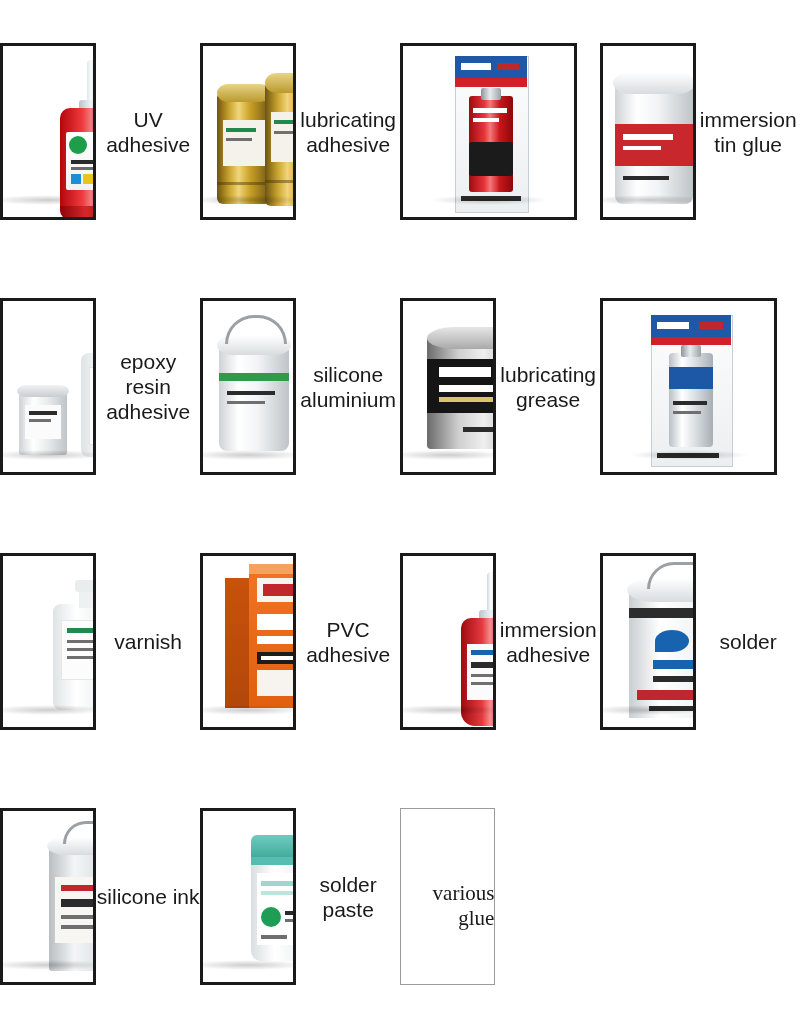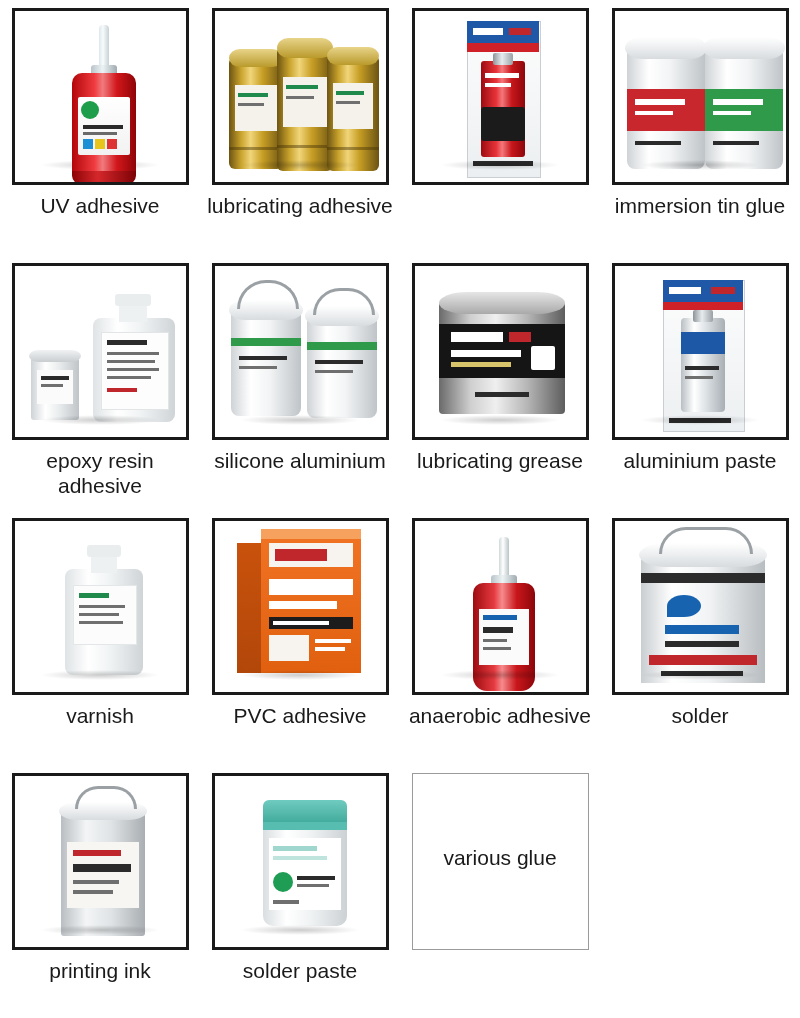--- a/index.html
+++ b/index.html
@@ -15,21 +15,21 @@
   }
   .grid {
     display: grid;
     grid-template-columns: repeat(4, 200px);
     grid-template-rows: repeat(4, 255px);
     width: 800px;
   }
   .cell {
     position: relative;
     display: flex;
-    flex-direction: column;
+    flex-direction: row;
     align-items: center;
   }
   .thumb {
     width: 177px;
     height: 177px;
     border: 3px solid #1a1a1a;
     background: #ffffff;
     margin-top: 8px;
     position: relative;
     overflow: hidden;
@@ -363,21 +363,20 @@
       <div class="tiny-text red" style="left:96px; top:21px; width:24px; height:7px;"></div>
       <div class="card-head-red" style="left:48px; top:36px; width:80px; height:8px;"></div>
       <div class="tube" style="left:66px; top:52px; width:44px; height:94px;"></div>
       <div class="tube-cap" style="left:78px; top:44px; width:20px; height:12px;"></div>
       <div class="art" style="left:66px; top:66px; width:44px; height:22px; background:#1c58a6;"></div>
       <div class="tiny-text dark" style="left:70px; top:100px; width:34px; height:4px;"></div>
       <div class="tiny-text" style="left:70px; top:110px; width:28px; height:3px;"></div>
       <div class="tiny-text dark" style="left:54px; top:152px; width:62px; height:5px;"></div>
       <div class="shadow"></div>
     </div>
-    <div class="caption">aluminium paste</div>
   </div>
 
   <div class="cell">
     <div class="thumb">
       <div class="jerry" style="left:50px; top:48px; width:78px; height:106px;"></div>
       <div class="jerry-neck" style="left:76px; top:32px; width:26px; height:20px;"></div>
       <div class="jerry-cap" style="left:72px; top:24px; width:34px; height:12px;"></div>
       <div class="art" style="left:58px; top:64px; width:62px; height:58px; background:#fcfcfc; border:1px solid #e4e7e8;"></div>
       <div class="tiny-text green" style="left:64px; top:72px; width:30px; height:5px;"></div>
       <div class="tiny-text" style="left:64px; top:84px; width:46px; height:3px;"></div>
@@ -412,21 +411,21 @@
       <div class="an-nozzle" style="left:84px; top:16px; width:10px; height:40px;"></div>
       <div class="art" style="left:76px; top:54px; width:26px; height:12px; background:linear-gradient(90deg,#b9c4c8,#edf3f5 45%,#9fabb0); border-radius:3px;"></div>
       <div class="an-body" style="left:58px; top:62px; width:62px; height:108px;"></div>
       <div class="an-label" style="left:64px; top:88px; width:50px; height:56px;"></div>
       <div class="tiny-text blue" style="left:68px; top:94px; width:34px; height:5px;"></div>
       <div class="tiny-text dark" style="left:68px; top:106px; width:30px; height:6px;"></div>
       <div class="tiny-text" style="left:68px; top:118px; width:24px; height:3px;"></div>
       <div class="tiny-text" style="left:68px; top:126px; width:28px; height:3px;"></div>
       <div class="shadow"></div>
     </div>
-    <div class="caption">anaerobic adhesive</div>
+    <div class="caption">immersion adhesive</div>
   </div>
 
 
   <div class="cell">
     <div class="thumb">
       <div class="paint-body" style="left:26px; top:36px; width:124px; height:126px;"></div>
       <div class="pail-lid" style="left:24px; top:22px; width:128px; height:24px;"></div>
       <div class="handle" style="left:44px; top:6px; width:88px; height:24px;"></div>
       <div class="paint-dark" style="left:26px; top:52px; width:124px; height:10px;"></div>
       <div class="paint-blue" style="left:52px; top:74px; width:34px; height:22px; border-radius:50% 50% 50% 0;"></div>
@@ -444,21 +443,21 @@
       <div class="ink-body" style="left:46px; top:36px; width:84px; height:124px; border-radius:3px;"></div>
       <div class="pail-lid" style="left:44px; top:26px; width:88px; height:18px;"></div>
       <div class="handle" style="left:60px; top:10px; width:56px; height:20px;"></div>
       <div class="ink-label" style="left:52px; top:66px; width:72px; height:66px;"></div>
       <div class="tiny-text red" style="left:58px; top:74px; width:48px; height:6px;"></div>
       <div class="tiny-text dark" style="left:58px; top:88px; width:58px; height:8px;"></div>
       <div class="tiny-text" style="left:58px; top:104px; width:46px; height:4px;"></div>
       <div class="tiny-text" style="left:58px; top:114px; width:40px; height:4px;"></div>
       <div class="shadow"></div>
     </div>
-    <div class="caption">printing ink</div>
+    <div class="caption">silicone ink</div>
   </div>
 
   <div class="cell">
     <div class="thumb">
       <div class="sp-lid" style="left:48px; top:24px; width:84px; height:24px;"></div>
       <div class="sp-body" style="left:48px; top:46px; width:84px; height:104px;"></div>
       <div class="sp-teal" style="left:48px; top:46px; width:84px; height:8px;"></div>
       <div class="sp-label" style="left:54px; top:62px; width:72px; height:72px;"></div>
       <div class="sp-green" style="left:58px; top:96px; width:20px; height:20px;"></div>
       <div class="tiny-text" style="left:58px; top:70px; width:44px; height:5px; background:#9fd6cd;"></div>
@@ -466,18 +465,18 @@
       <div class="tiny-text dark" style="left:82px; top:100px; width:38px; height:4px;"></div>
       <div class="tiny-text" style="left:82px; top:108px; width:32px; height:3px;"></div>
       <div class="tiny-text" style="left:58px; top:124px; width:26px; height:4px;"></div>
       <div class="shadow"></div>
     </div>
     <div class="caption">solder paste</div>
   </div>
 
   <div class="cell">
     <div class="thumb no-border">
-      <div style="position:absolute; left:0; right:0; top:72px; text-align:center; font-size:21px; color:#1a1a1a; font-family:Liberation Sans, sans-serif;">various glue</div>
+      <div style="position:absolute; left:0; right:0; top:72px; text-align:right; font-size:21px; color:#1a1a1a; font-family:Liberation Serif, serif;">various glue</div>
     </div>
     <div class="caption">&nbsp;</div>
   </div>
 
 </div>
 
 </body></html>

